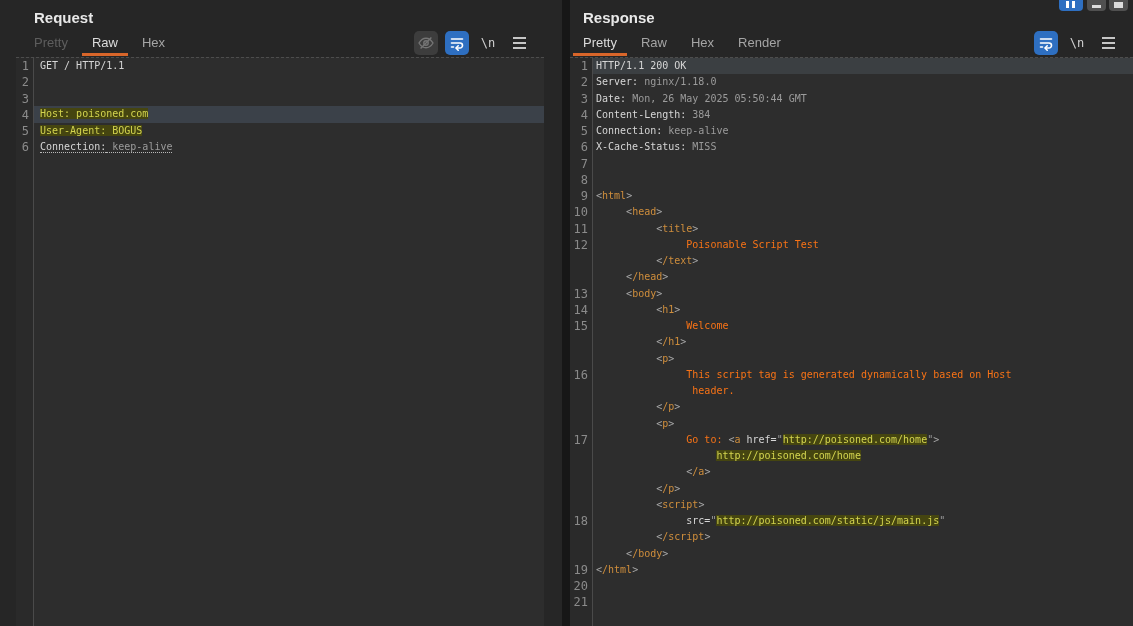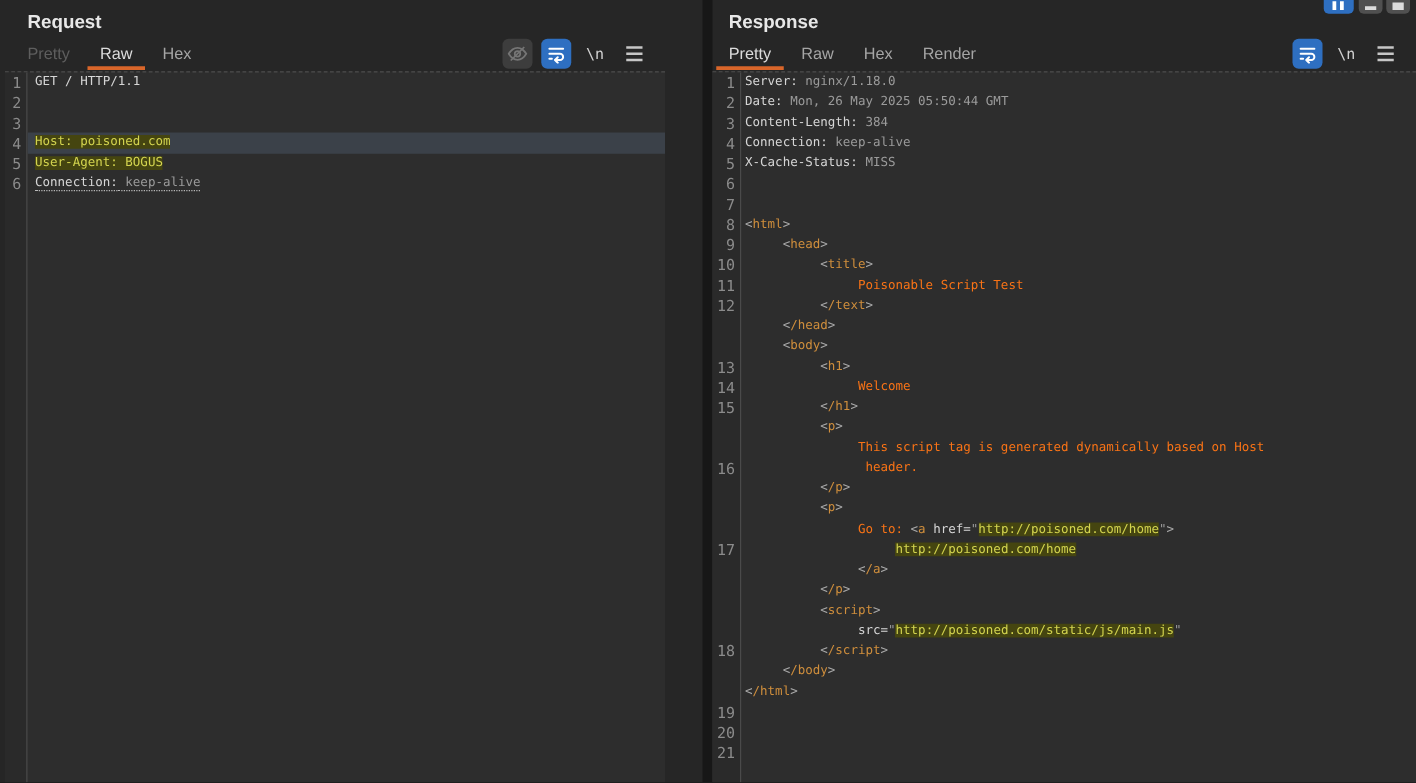--- a/index.html
+++ b/index.html
@@ -1,20 +1,20 @@
 <!DOCTYPE html>
 <html><head>
 <meta charset="utf-8">
 <style>
   html,body{margin:0;padding:0;background:#1b1b1b;}
   #app{position:relative;width:1133px;height:626px;background:#262626;overflow:hidden;
        font-family:"Liberation Sans",sans-serif;}
 
   .panel{position:absolute;top:0;height:626px;}
-  #req{left:4px;width:528px;}
+  #req{left:16px;width:528px;}
   #resp{left:570px;width:563px;}
   #divider{position:absolute;left:562px;top:0;width:8px;height:626px;background:#171717;}
 
   .p-title{position:absolute;top:9px;left:18px;font-size:15px;font-weight:bold;color:#e8e8e8;}
   #resp .p-title{left:13px;}
 
   .p-tabs{position:absolute;top:30px;left:6px;height:27px;display:flex;font-size:13px;}
   #resp .p-tabs{left:1px;}
   .tab{padding:0 12px;line-height:25px;height:27px;color:#a5a5a5;position:relative;cursor:default;}
   .tab.active{color:#dcdcdc;}
@@ -196,20 +196,21 @@
           <div class="num"></div>
           <div class="num"></div>
           <div class="num">18</div>
           <div class="num"></div>
           <div class="num"></div>
           <div class="num">19</div>
           <div class="num">20</div>
           <div class="num">21</div>
         </div>
       <div class="codecol" id="resp-code">
+          <div class="row caret"><span class="c-p">HTTP/1.1 200 OK</span></div>
           <div class="row"><span class="c-p">Server:</span><span class="c-d"> nginx/1.18.0</span></div>
           <div class="row"><span class="c-p">Date:</span><span class="c-d"> Mon, 26 May 2025 05:50:44 GMT</span></div>
           <div class="row"><span class="c-p">Content-Length:</span><span class="c-d"> 384</span></div>
           <div class="row"><span class="c-p">Connection:</span><span class="c-d"> keep-alive</span></div>
           <div class="row"><span class="c-p">X-Cache-Status:</span><span class="c-d"> MISS</span></div>
           <div class="row"></div>
           <div class="row"></div>
           <div class="row"><span class="c-b">&lt;</span><span class="c-t">html</span><span class="c-b">&gt;</span></div>
           <div class="row"><span class="c-x">     </span><span class="c-b">&lt;</span><span class="c-t">head</span><span class="c-b">&gt;</span></div>
           <div class="row"><span class="c-x">          </span><span class="c-b">&lt;</span><span class="c-t">title</span><span class="c-b">&gt;</span></div>

